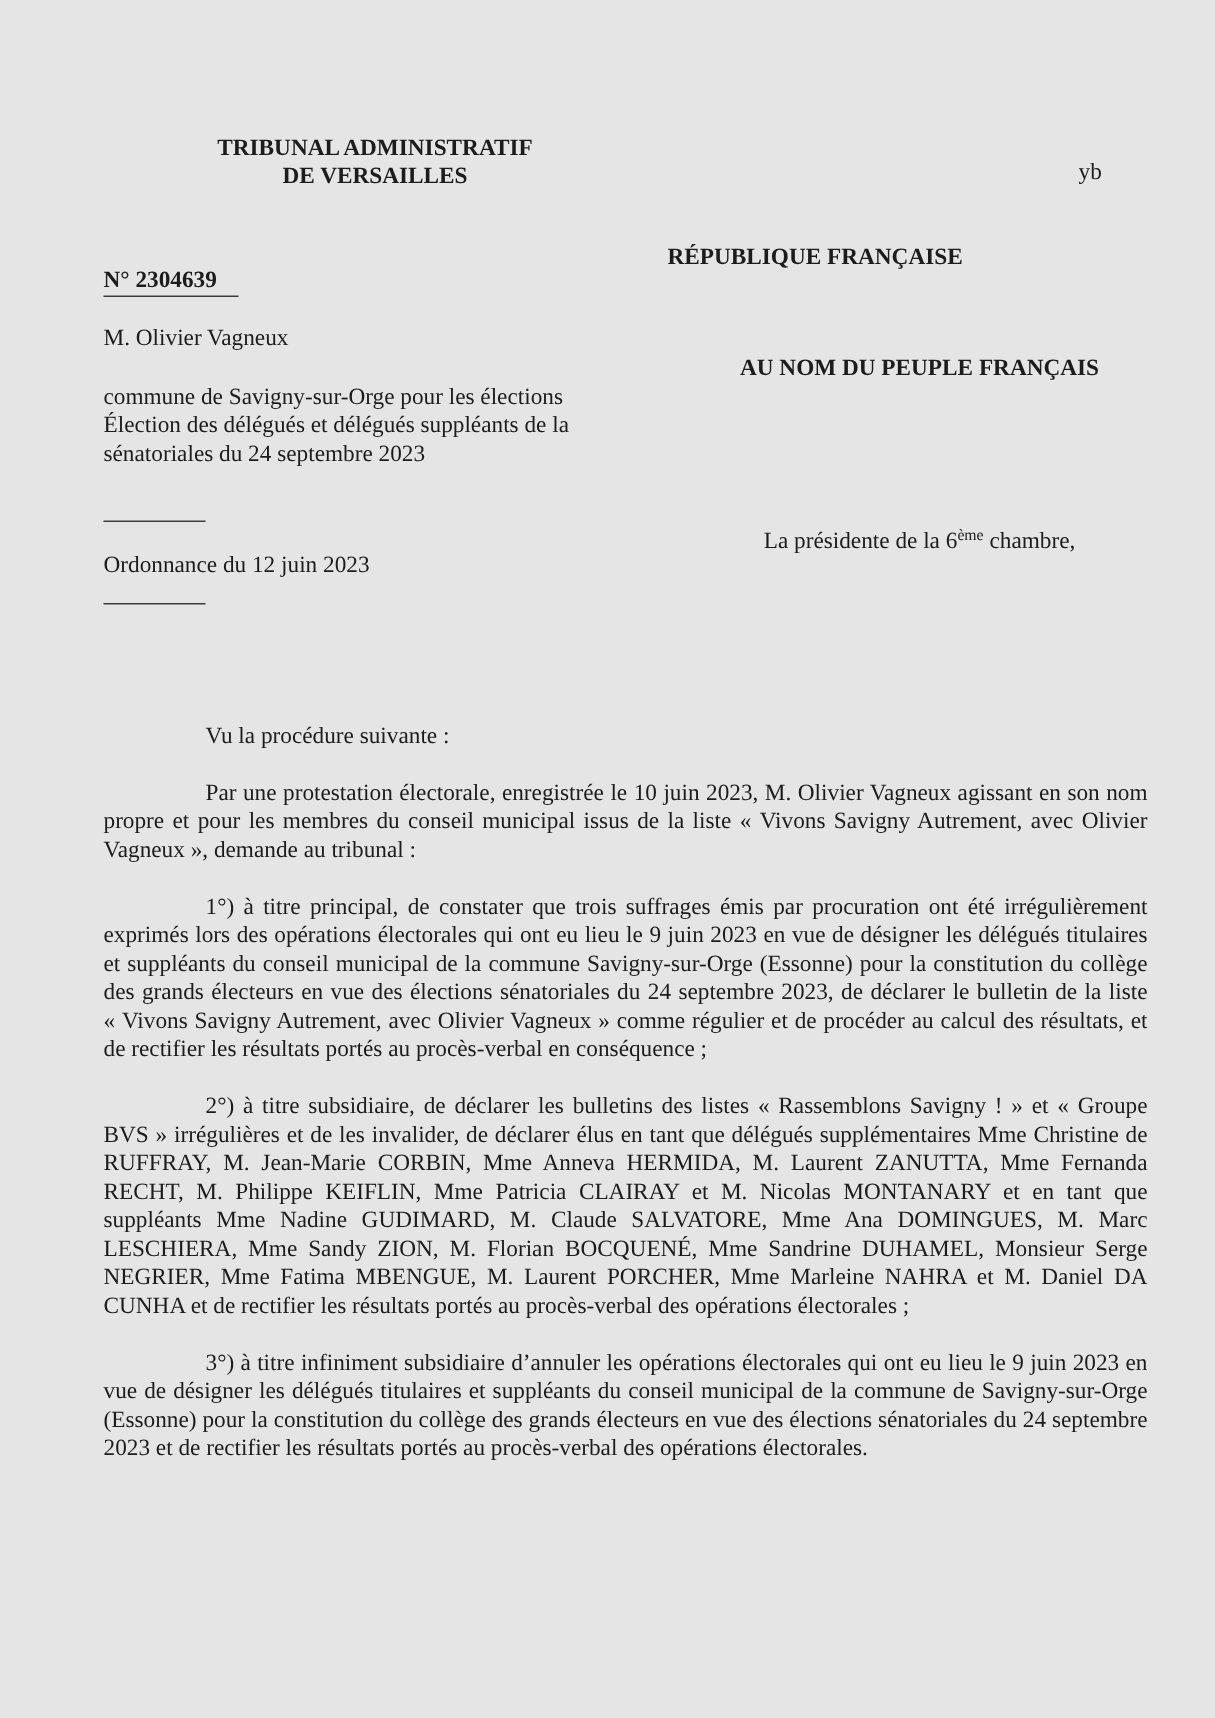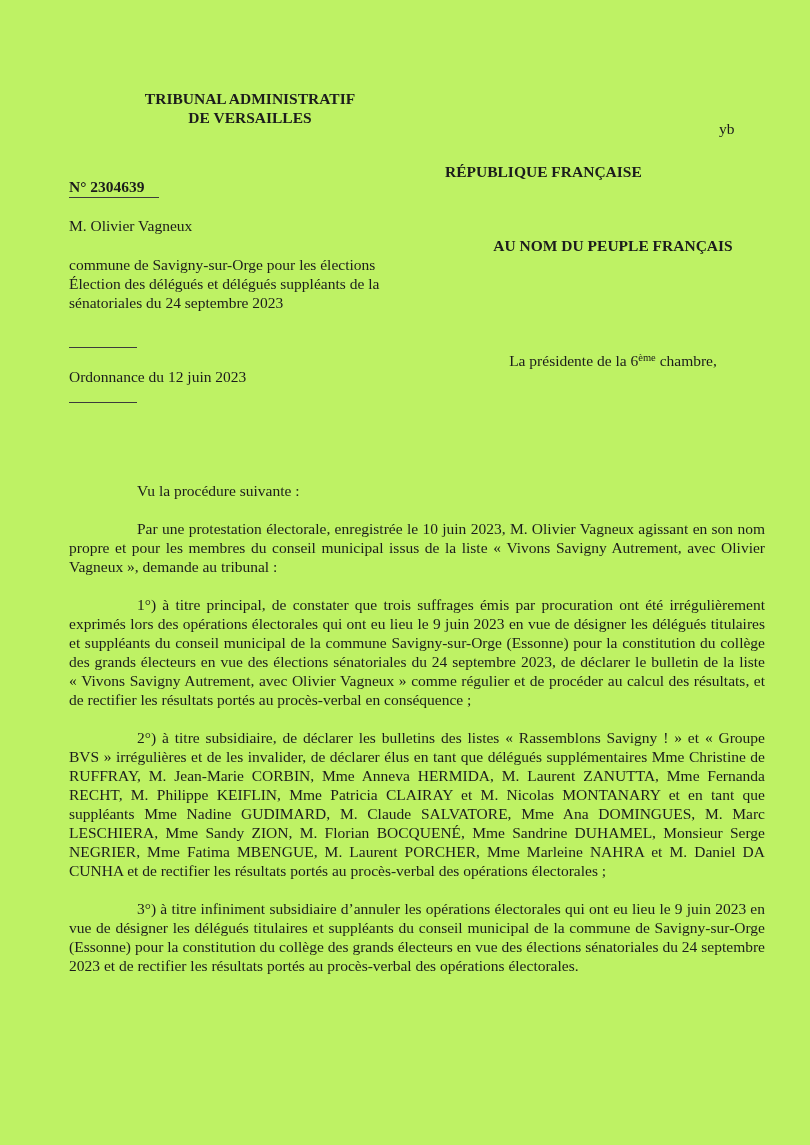--- a/index.html
+++ b/index.html
@@ -4,40 +4,39 @@
 <style>
   html, body {
     margin: 0;
     padding: 0;
     background: #ffffff;
   }
   .page {
     position: relative;
     width: 810px;
     height: 1145px;
-    background: #bef264;
+    background: #e5e5e5;
     font-family: "Liberation Serif", "DejaVu Serif", serif;
     font-size: 15.5px;
     line-height: 19px;
     color: #1c1c1c;
     overflow: hidden;
   }
   .abs { position: absolute; }
 
   .court-header {
     left: 100px;
     top: 89px;
     width: 300px;
     text-align: center;
     font-weight: bold;
   }
   .clerk-initials {
     left: 719px;
     top: 105px;
-    margin-top: 14px;
   }
   .case-number {
     left: 69px;
     top: 177px;
     font-weight: bold;
   }
   .republic-heading {
     left: 445px;
     top: 162px;
     width: 336px;

